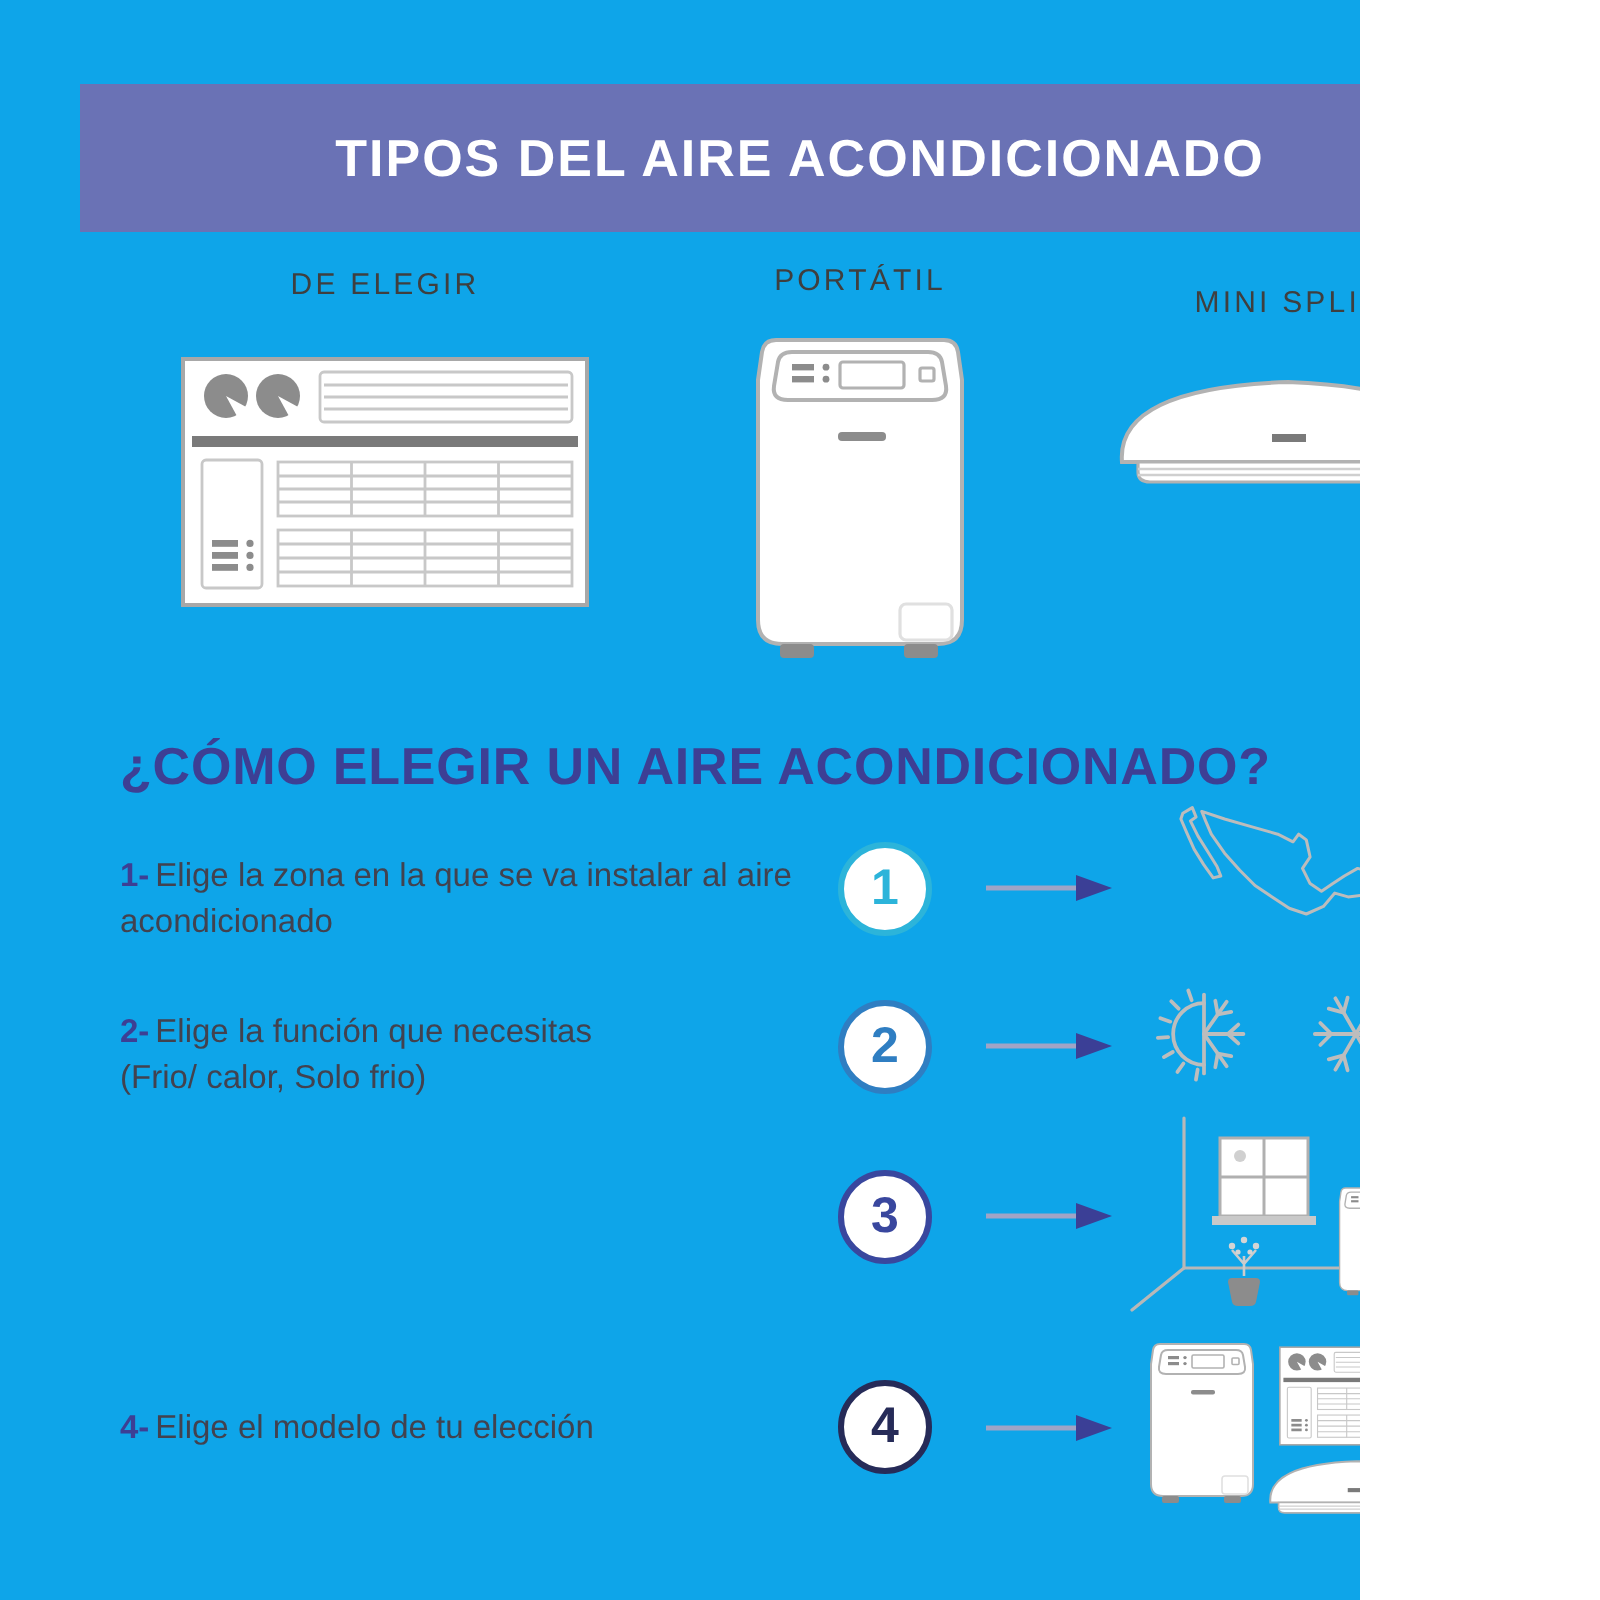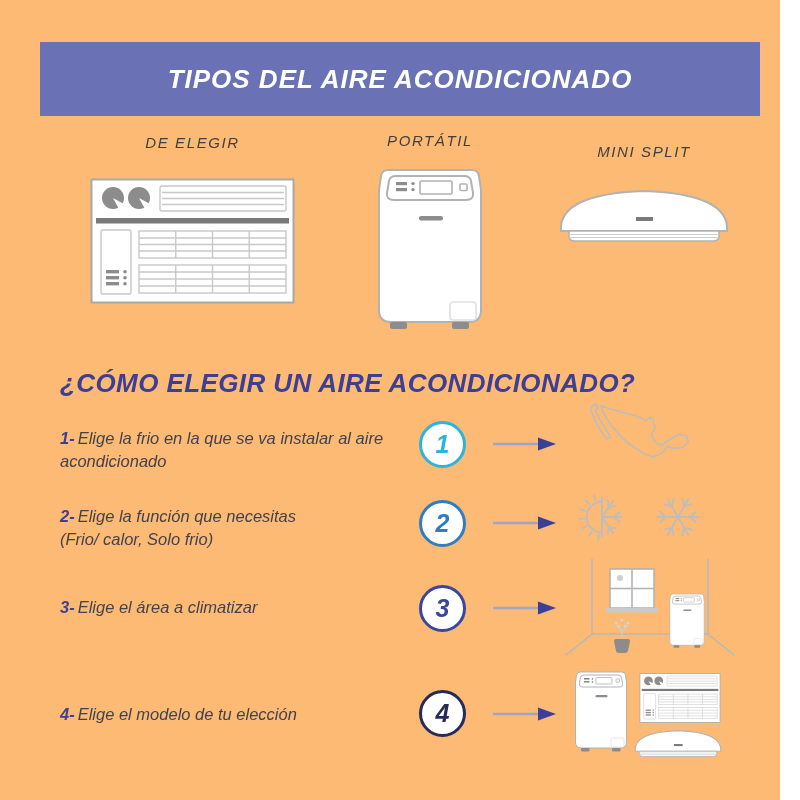--- a/index.html
+++ b/index.html
@@ -1,18 +1,18 @@
 <!DOCTYPE html>
 <html><head>
 <meta charset="utf-8">
 <style>
   * { margin:0; padding:0; box-sizing:border-box; }
   html,body { background:#ffffff; }
   body { font-family:"Liberation Sans","DejaVu Sans",sans-serif; }
-  .page { position:relative; width:780px; height:800px; background:#fdba74; overflow:hidden;font-style:italic; }
+  .page { position:relative; width:680px; height:800px; background:#0ea5e9; overflow:hidden; }
 
   .banner { position:absolute; left:40px; top:42px; width:720px; height:74px;
             display:flex; align-items:center; justify-content:center; }
   .banner-title { font-size:26px; font-weight:800; letter-spacing:1px; }
 
   .type-label { position:absolute; text-align:center; font-size:15px;
                 letter-spacing:1.6px; color:#3f3f3f; }
   .lbl-ventana   { left:90px;  width:205px; top:134px; }
   .lbl-portatil  { left:374px; width:112px; top:132px; }
   .lbl-minisplit { left:553px; width:182px; top:143px; }
@@ -213,21 +213,21 @@
       <use href="#ac-portable"></use>
     </svg>
   <svg class="art art-minisplit">
       <use href="#ac-minisplit"></use>
     </svg>
 
   <h2 class="guide-heading" style="color: rgb(61, 63, 148);">¿CÓMO ELEGIR UN AIRE ACONDICIONADO?</h2>
 
   <div class="step-text" style="top:427px">
     <div class="line">
-      <b class="prefix">1-</b><span>Elige la frio en la que se va instalar al aire</span>
+      <b class="prefix">1-</b><span>Elige la zona en la que se va instalar al aire</span>
     </div>
     <div class="line">
       <span>acondicionado</span>
     </div>
   </div>
   <div class="circle" style="top: 421px; border-color: rgb(44, 180, 218); color: rgb(44, 180, 218);">
     <span>1</span>
   </div>
   <svg class="arrow" style="top:436px">
       <use href="#ic-arrow"></use>
@@ -252,25 +252,20 @@
     </svg>
   <div class="icon-pair">
     <svg>
         <use href="#ic-sunsnow"></use>
       </svg>
     <svg>
         <use href="#ic-snowflake"></use>
       </svg>
   </div>
 
-  <div class="step-text" style="top:596px">
-    <div class="line">
-      <b class="prefix">3-</b><span>Elige el área a climatizar</span>
-    </div>
-  </div>
   <div class="circle" style="top: 585px; border-color: rgb(57, 71, 158); color: rgb(57, 71, 158);">
     <span>3</span>
   </div>
   <svg class="arrow" style="top:600px">
       <use href="#ic-arrow"></use>
     </svg>
   <svg class="step-icon" style="left:562px;top:556px;width:176px;height:106px">
       <use href="#ic-room"></use>
     </svg>
 

